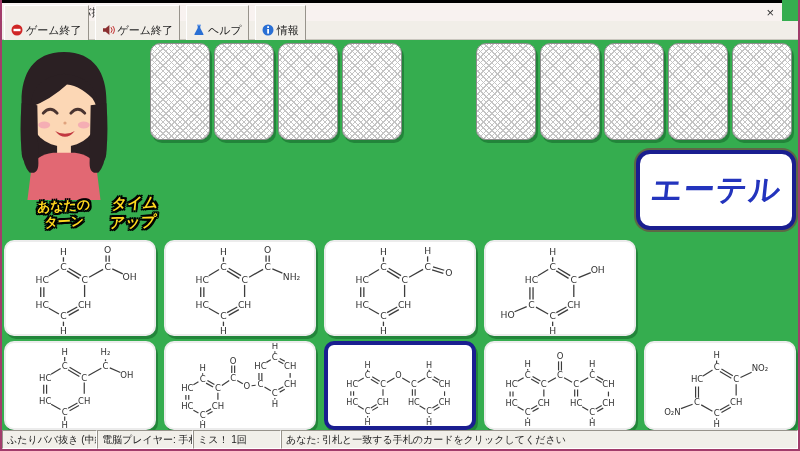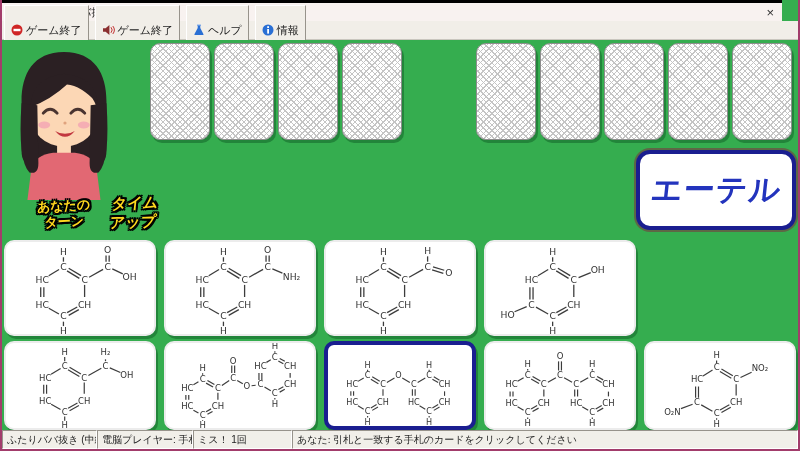--- a/index.html
+++ b/index.html
@@ -69,21 +69,21 @@
   .pcard svg text{font-size:10px;fill:#333;text-anchor:middle;font-family:"DejaVu Sans",sans-serif;}
   
   .statusbar{
     position:absolute;bottom:0;left:0;right:0;height:19px;background:#f1efe9;
     display:flex;font-size:10px;color:#222;box-sizing:border-box;
   }
   .sseg{
     border:1px solid;border-color:#97938b #ffffff #ffffff #97938b;
     padding:2px 4px 0 4px;white-space:nowrap;overflow:hidden;box-sizing:border-box;flex:0 0 auto;
   }
-  .sseg.s0{width:95px;}.sseg.s1{width:96px;}.sseg.s2{width:96px;}.sseg.s3{width:99px;}
+  .sseg.s0{width:95px;}.sseg.s1{width:96px;}.sseg.s2{width:96px;}.sseg.s3{width:88px;}
   .sseg.s4{flex:1 1 auto;font-family:Liberation Serif, serif;}
 </style>
 </head>
 <body>
 
 <div class="screen">
 
   <div class="titlebar">
     <svg width="12" height="12" viewBox="0 0 12 12">
       <circle cx="6" cy="6" r="5" fill="#4a2a22"></circle>

